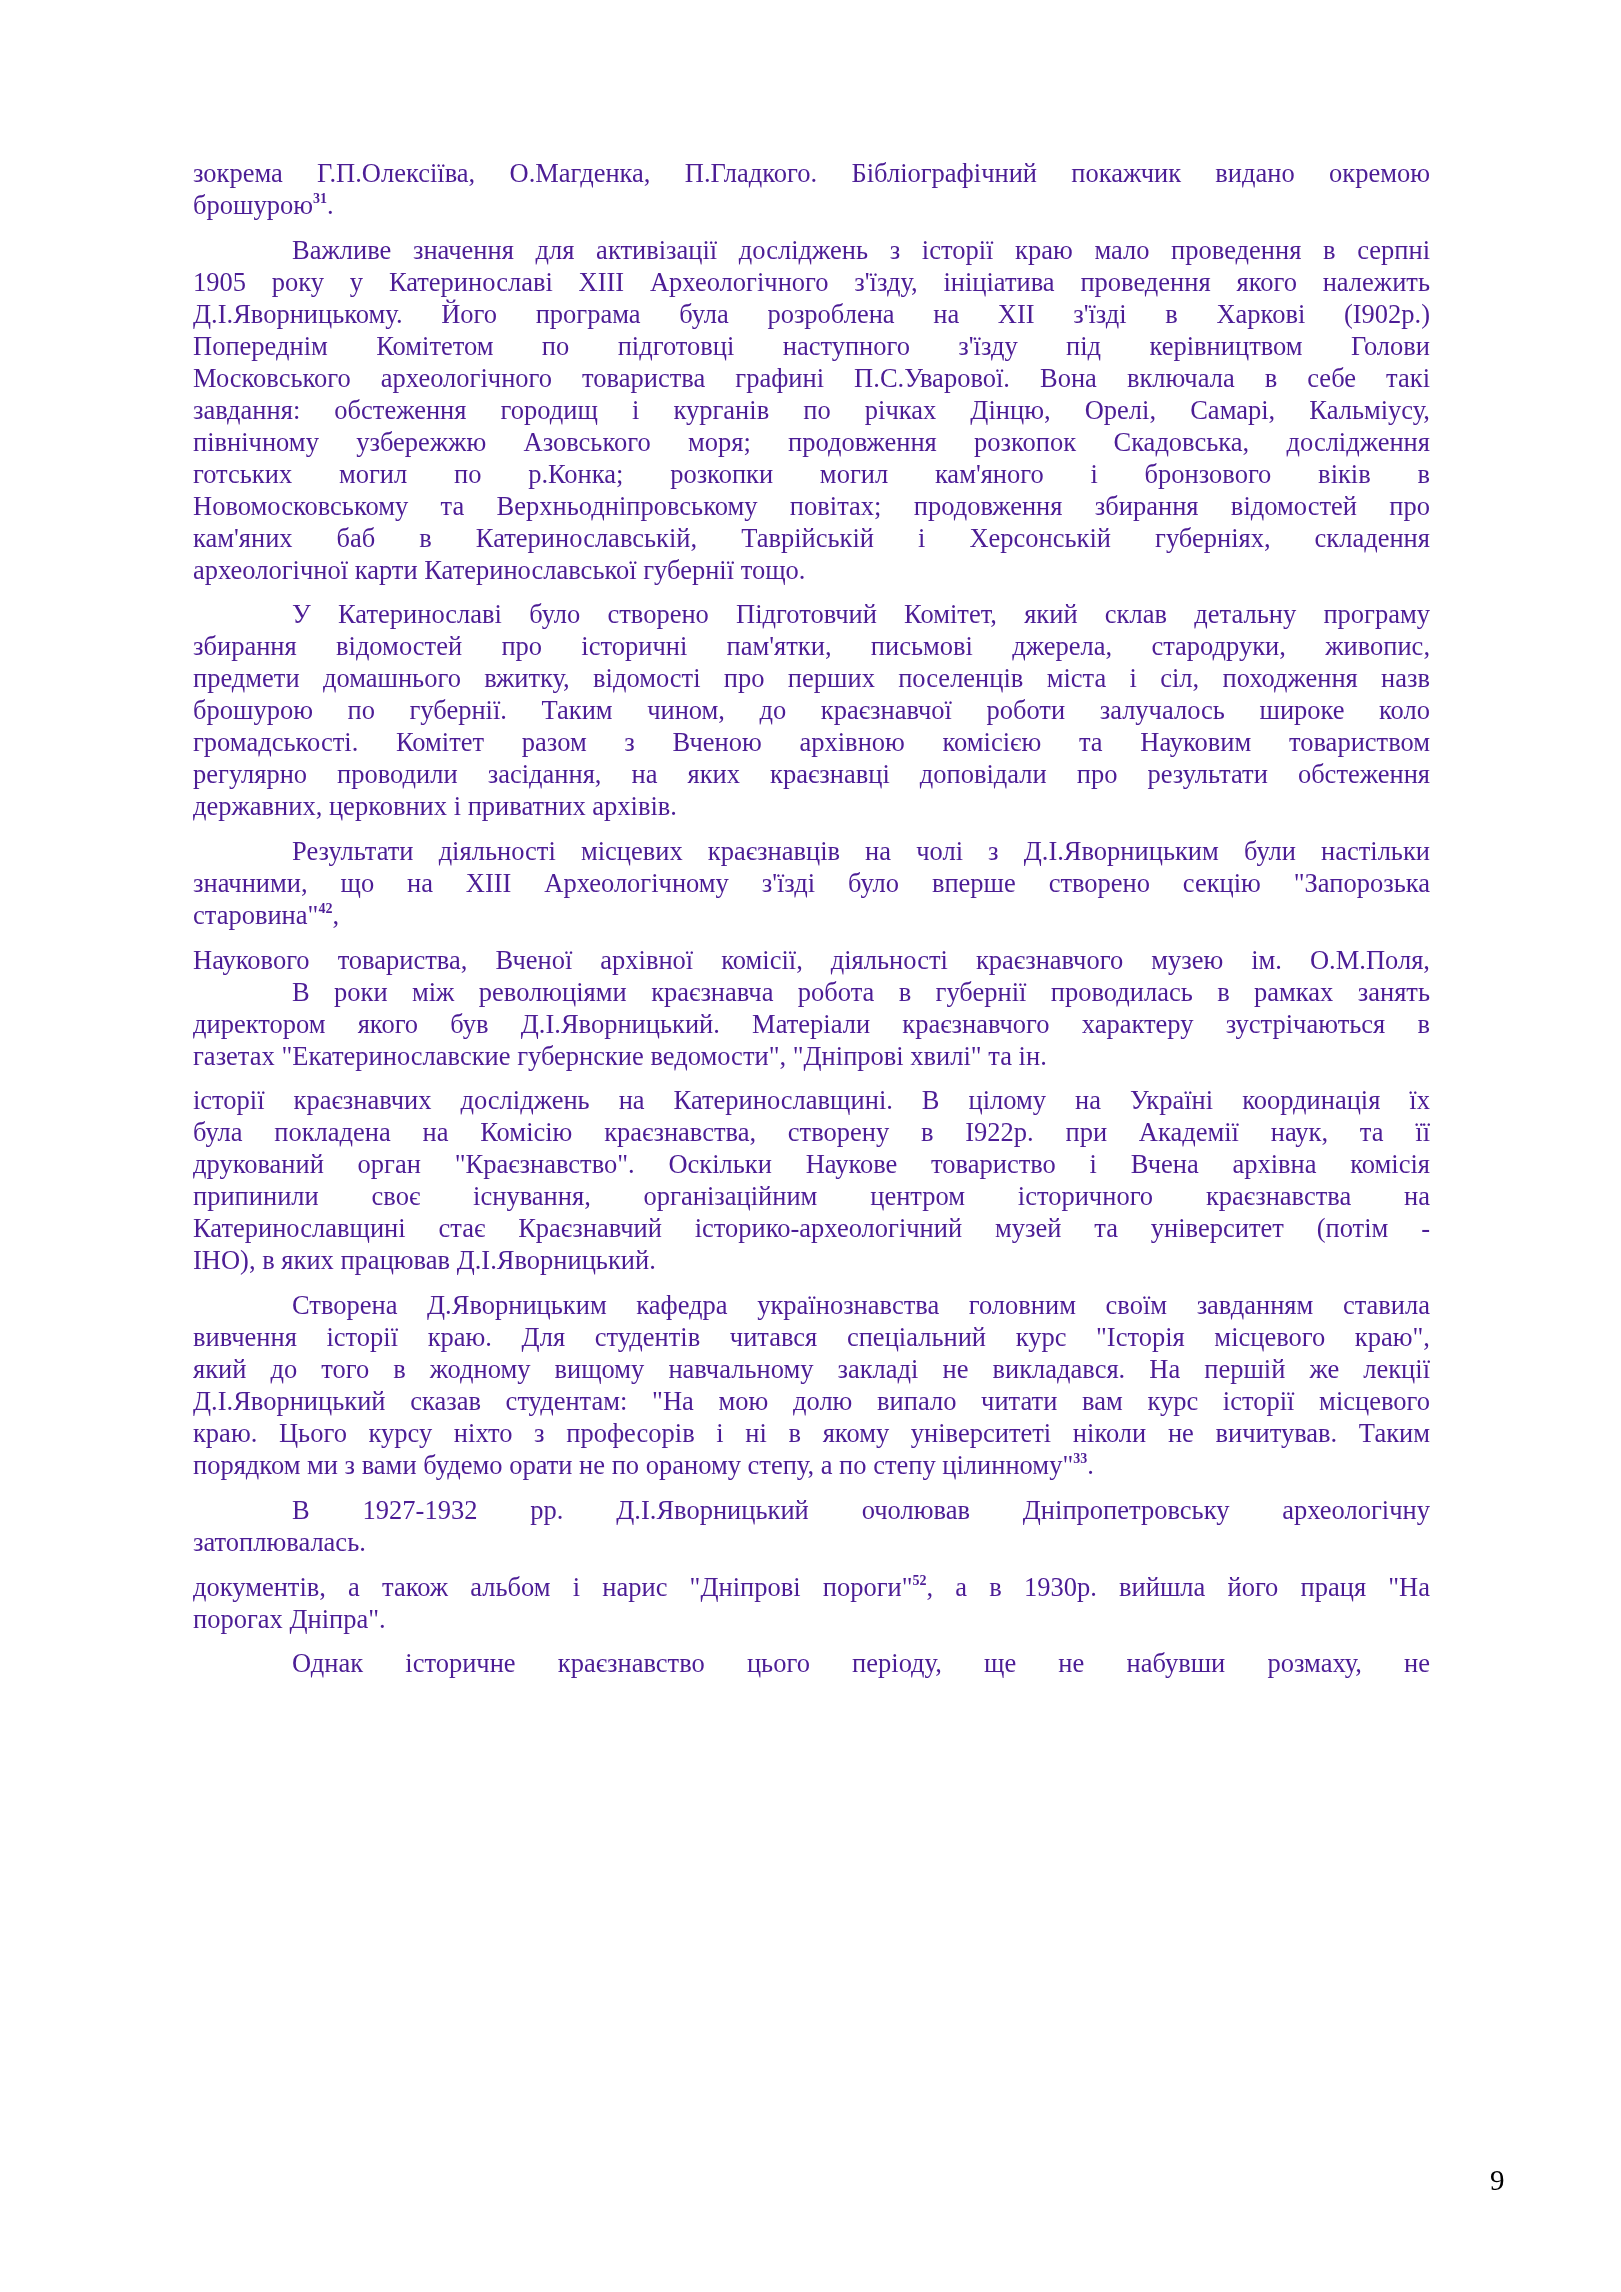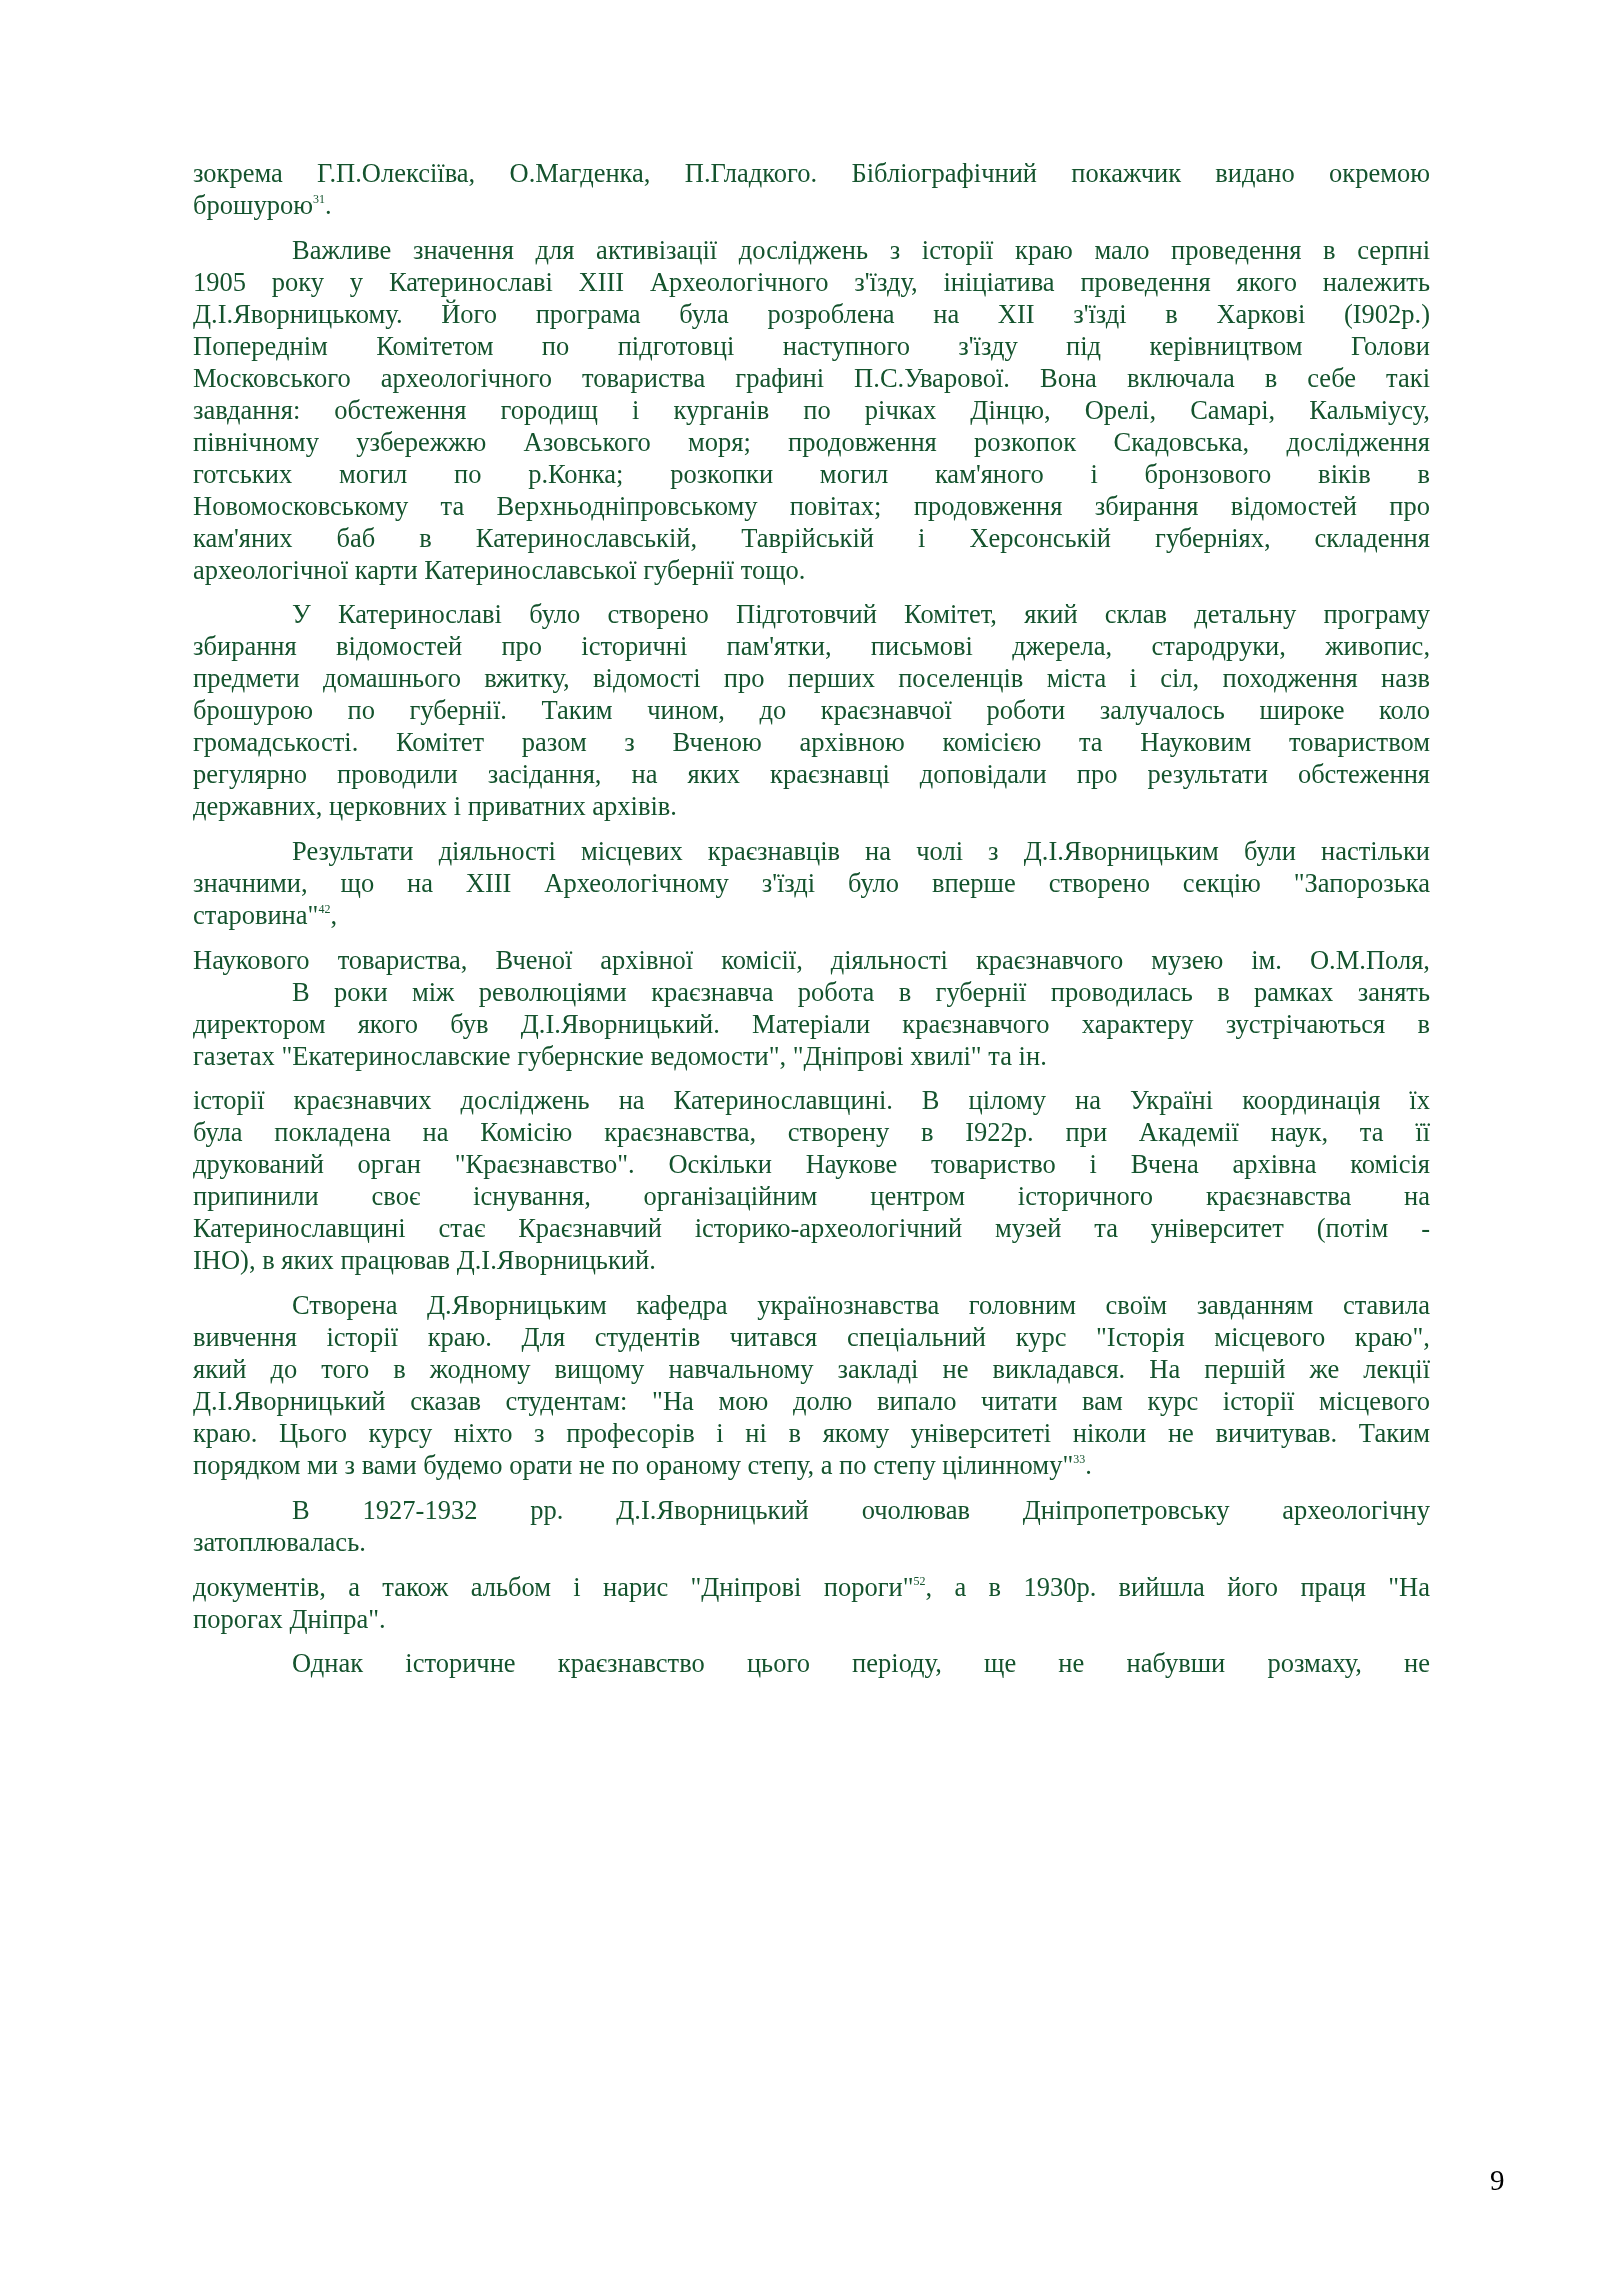--- a/index.html
+++ b/index.html
@@ -1,29 +1,29 @@
 <!DOCTYPE html>
 <html><head>
 <meta charset="utf-8">
 <style>
   html, body { margin: 0; padding: 0; background: #ffffff; }
   body { width: 1621px; height: 2293px; position: relative; overflow: hidden; }
   .page {
     position: absolute; left: 193px; top: 157px; width: 1237px;
-    font-family: "Liberation Serif", serif; font-size: 26.5px; color: #14532d;
+    font-family: "Liberation Serif", serif; font-size: 26.5px; color: #4c1d95;
     line-height: 32px;
   }
   .para { margin: 0 0 12.7px 0; }
   .line {
     display: block; white-space: nowrap; text-align: justify;
     text-align-last: justify; height: 32px; overflow: visible;
   }
   .line.last { text-align-last: left; }
   .line.indent { padding-left: 99px; }
-  sup { font-size: 12px; line-height: 0; vertical-align: 10.8px; }
+  sup { font-size: 14px; line-height: 0; vertical-align: 10.8px; font-weight: bold; }
   .page-number {
     position: absolute; left: 1490px; top: 2164px;
     font-family: "Liberation Serif", serif; font-size: 29px; color: #000;
   }
 </style>
 </head>
 <body>
 
 <div class="page" id="doc">
     <div class="para">

